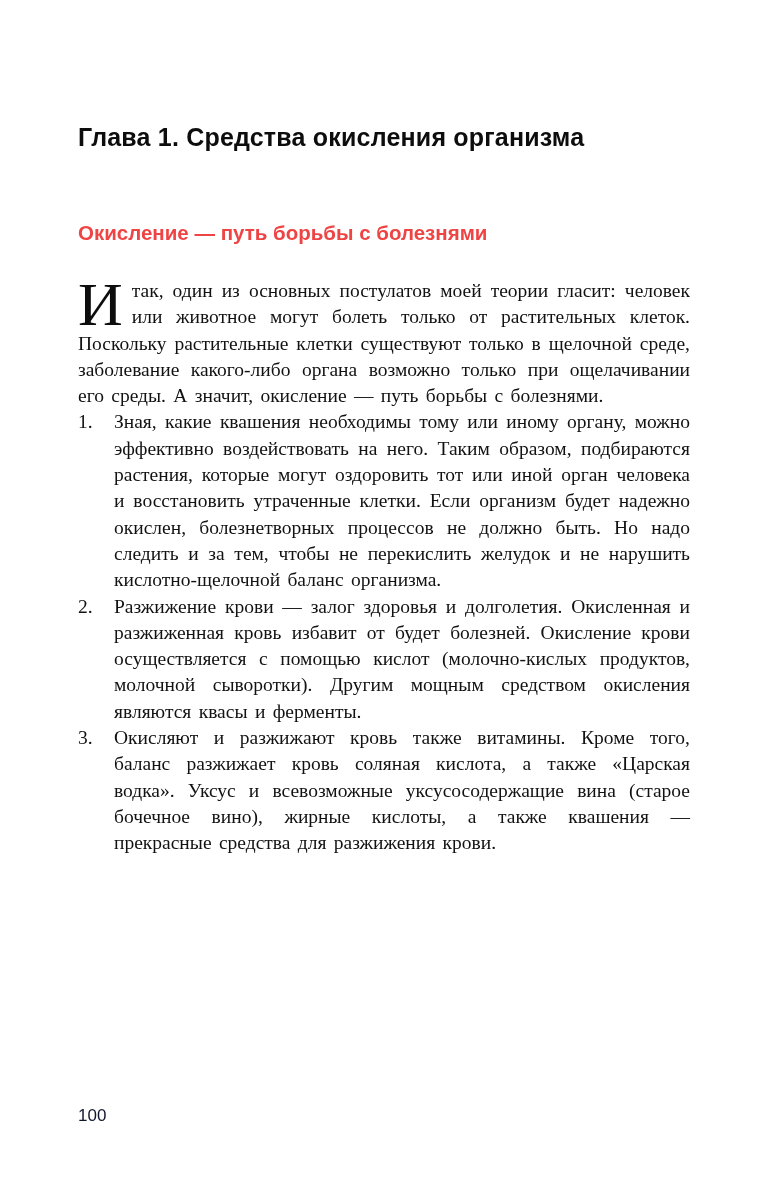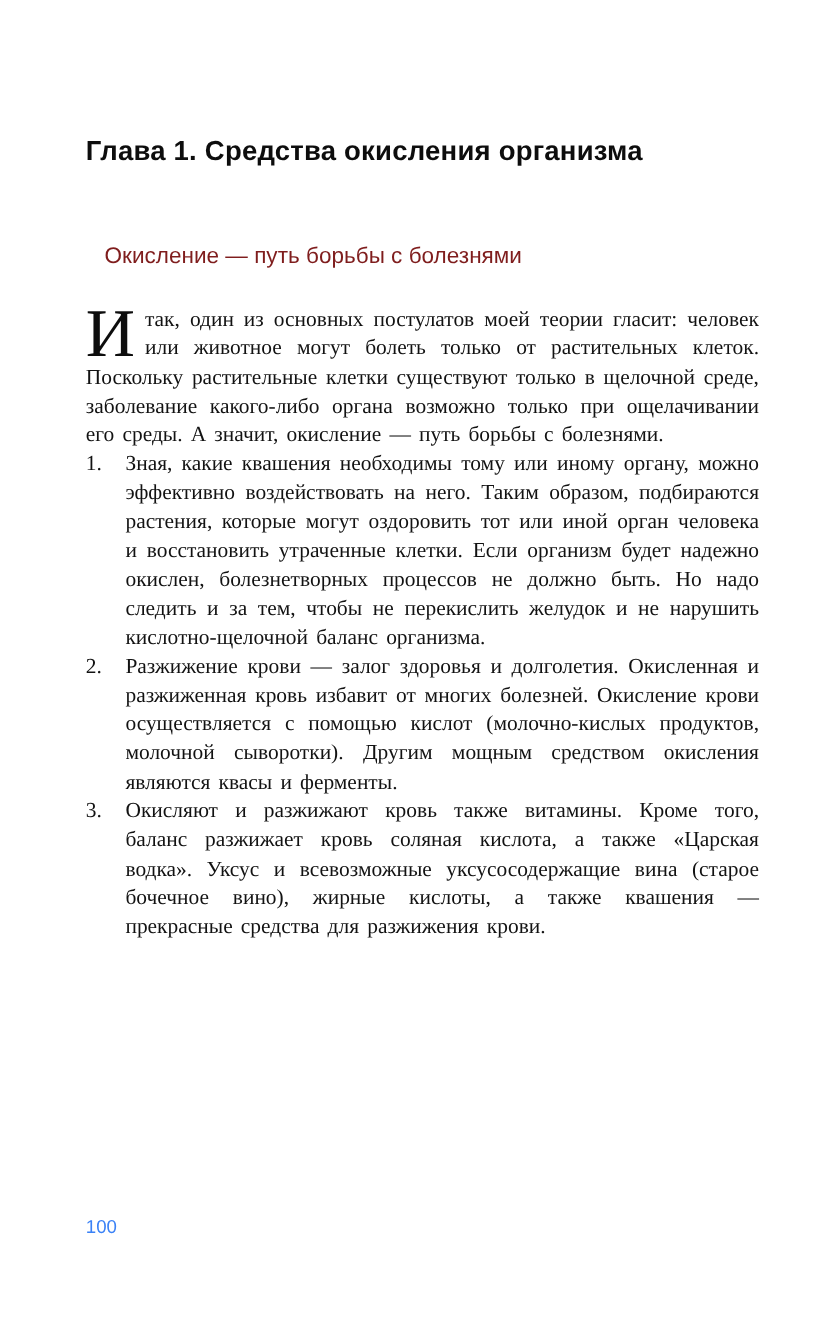--- a/index.html
+++ b/index.html
@@ -25,25 +25,25 @@
     font-family: "Liberation Sans", "DejaVu Sans", sans-serif;
     font-weight: 700;
     font-size: 25px;
     line-height: 30px;
     margin: 0 0 68px 0;
     color: #0d0d0d;
     letter-spacing: 0.2px;
   }
   .section-title {
     font-family: "Liberation Sans", "DejaVu Sans", sans-serif;
-    font-weight: 400;
+    font-weight: 700;
     font-size: 20.5px;
     line-height: 26px;
-    margin: 0 0 32px 17px;
-    color: #7f1d1d;
+    margin: 0 0 32px 0;
+    color: #ef4444;
   }
   .body-text {
     font-family: "Liberation Serif", "DejaVu Serif", serif;
     font-size: 19.5px;
     line-height: 26.3px;
     text-align: justify;
     word-spacing: 2.5px;
     color: #121212;
   }
   .intro-paragraph {
@@ -75,21 +75,21 @@
   .closing-paragraph {
     margin: 0;
     text-indent: 24px;
   }
   .page-number {
     position: absolute;
     left: 78px;
     top: 1106px;
     font-family: "Liberation Sans", "DejaVu Sans", sans-serif;
     font-size: 17px;
-    color: #3b82f6;
+    color: #0f172a;
   }
 </style>
 </head>
 <body>
 
 <div class="book-page">
   <div class="content">
 
     <h1 class="chapter-title">Глава 1. Средства окисления организма</h1>
 
@@ -97,21 +97,21 @@
 
     <p class="body-text intro-paragraph"><span class="drop-cap">И</span><span>так, один из основных постулатов моей теории гласит: человек или животное могут болеть только от растительных клеток. Поскольку растительные клетки существуют только в щелочной среде, заболевание какого-либо органа возможно только при ощелачивании его среды. А значит, окисление — путь борьбы с болезнями.</span></p>
 
     <ol class="numbered-list body-text">
       <li class="list-item">
         <span class="list-number">1.</span>
         <span>Зная, какие квашения необходимы тому или иному органу, можно эффективно воздействовать на него. Таким образом, подбираются растения, которые могут оздоровить тот или иной орган человека и восстановить утраченные клетки. Если организм будет надежно окислен, болезнетворных процессов не должно быть. Но надо следить и за тем, чтобы не перекислить желудок и не нарушить кислотно-щелочной баланс организма.</span>
       </li>
       <li class="list-item">
         <span class="list-number">2.</span>
-        <span>Разжижение крови — залог здоровья и долголетия. Окисленная и разжиженная кровь избавит от многих болезней. Окисление крови осуществляется с помощью кислот (молочно-кислых продуктов, молочной сыворотки). Другим мощным средством окисления являются квасы и ферменты.</span>
+        <span>Разжижение крови — залог здоровья и долголетия. Окисленная и разжиженная кровь избавит от будет болезней. Окисление крови осуществляется с помощью кислот (молочно-кислых продуктов, молочной сыворотки). Другим мощным средством окисления являются квасы и ферменты.</span>
       </li>
       <li class="list-item">
         <span class="list-number">3.</span>
         <span>Окисляют и разжижают кровь также витамины. Кроме того, баланс разжижает кровь соляная кислота, а также «Царская водка». Уксус и всевозможные уксусосодержащие вина (старое бочечное вино), жирные кислоты, а также квашения — прекрасные средства для разжижения крови.</span>
       </li>
     </ol>
 
 
   </div>
 

